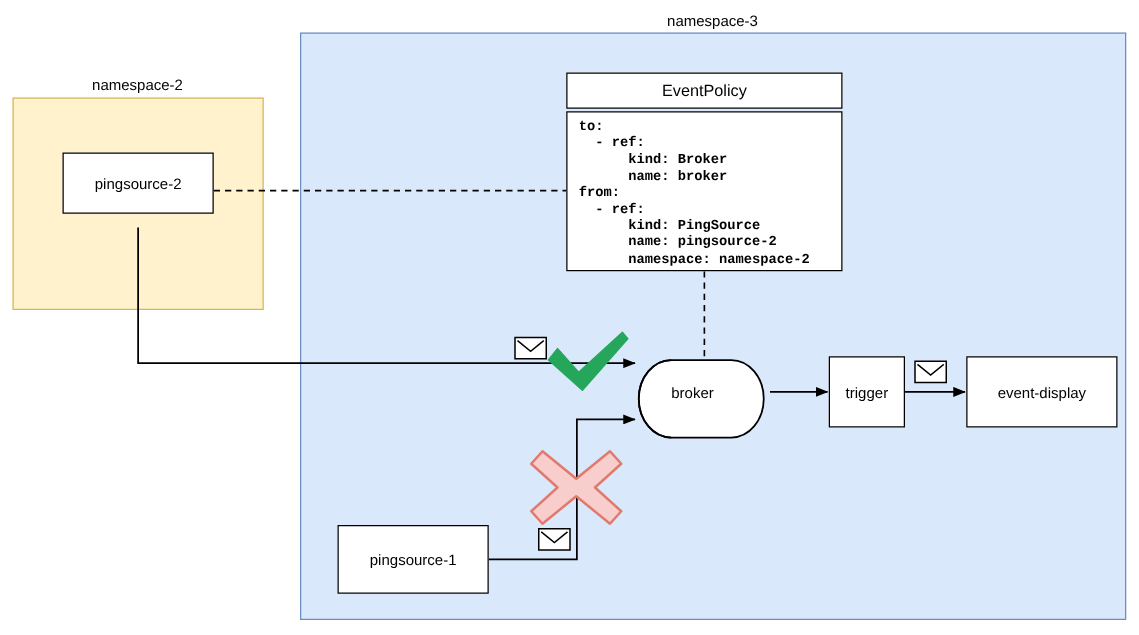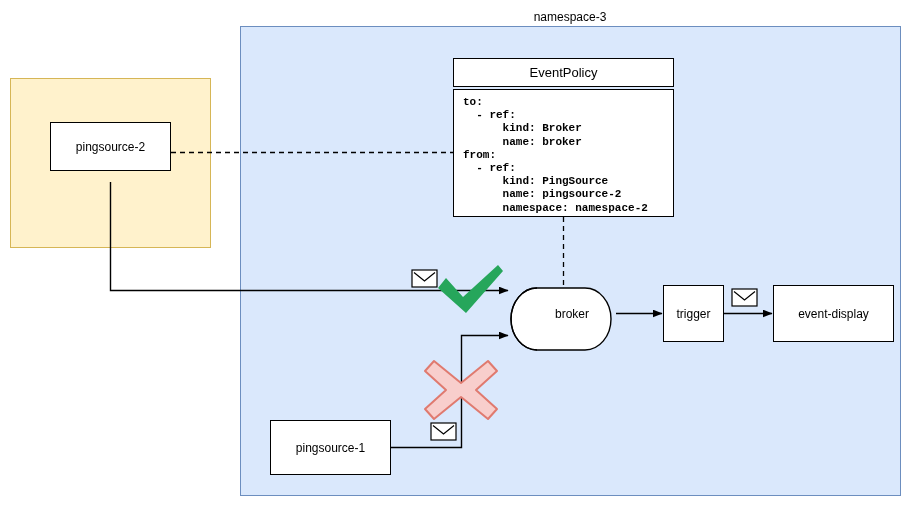--- a/index.html
+++ b/index.html
@@ -85,20 +85,21 @@
 </style>
 </head>
 <body>
 
 <div id="canvas">
 
   <div class="abs ns-label" style="left:470px; top:10px; width:200px;">namespace-3</div>
   <div class="abs ns-box" style="left:240px; top:26px; width:661px; height:470px;
               background:#dae8fc; border:1px solid #6c8ebf;"></div>
 
+  <div class="abs ns-label" style="left:10px; top:61px; width:200px;">namespace-2</div>
   <div class="abs ns-box" style="left:10px; top:78px; width:201px; height:170px;
               background:#fff2cc; border:1px solid #d6b656;"></div>
 
   <svg class="layer" viewBox="0 0 911 508" xmlns="http://www.w3.org/2000/svg">
     <defs>
       <marker id="arrowhead" markerWidth="10" markerHeight="8" refX="9.4" refY="4" orient="auto" markerUnits="userSpaceOnUse">
         <path d="M0,0 L10,4 L0,8 z" fill="#000000"></path>
       </marker>
     </defs>
 
@@ -157,21 +158,21 @@
   </svg>
 
   <div class="abs node" style="left:50px; top:122px; width:121px; height:49px;">
     <span>pingsource-2</span>
   </div>
 
   <div class="abs node" style="left:270px; top:420px; width:121px; height:55px;">
     <span>pingsource-1</span>
   </div>
 
-  <div class="abs cyl-label" style="left:537px; top:307px; width:70px; text-align:center;">broker</div>
+  <div class="abs cyl-label" style="left:537px; top:307px; width:70px; text-align:left;">broker</div>
 
   <div class="abs node" style="left:663px; top:285px; width:61px; height:57px;">
     <span>trigger</span>
   </div>
 
   <div class="abs policy-header" style="left:453px; top:58px; width:221px; height:29px;">
     <span>EventPolicy</span>
   </div>
 
   <div class="abs node" style="left:773px; top:285px; width:121px; height:57px;">

